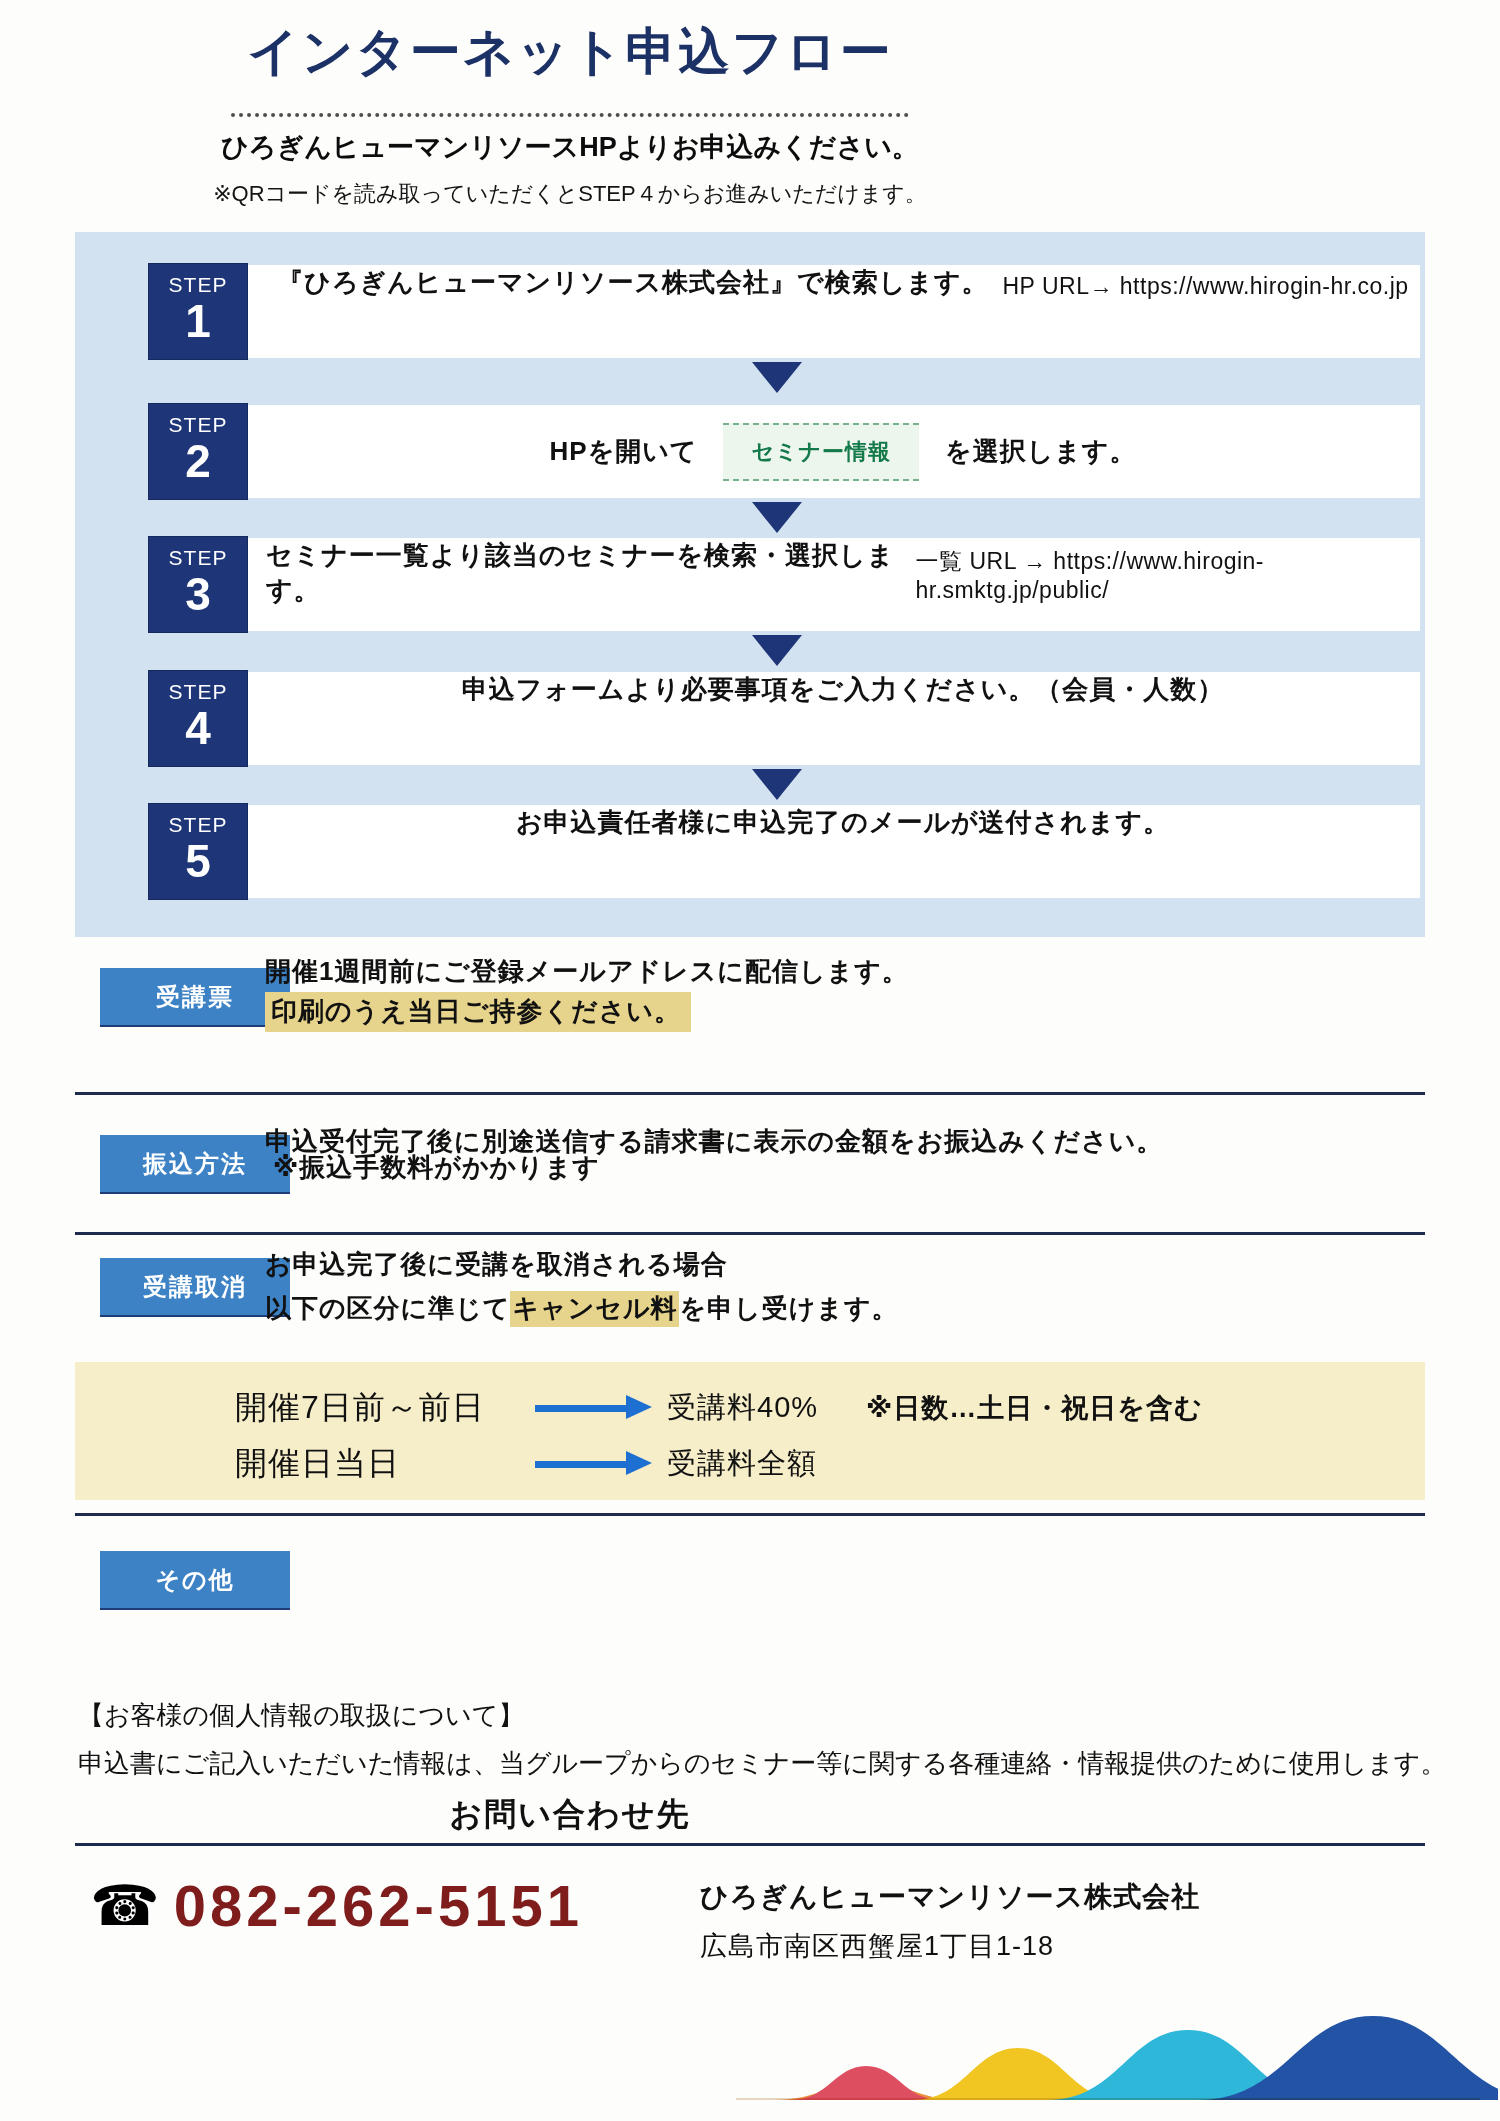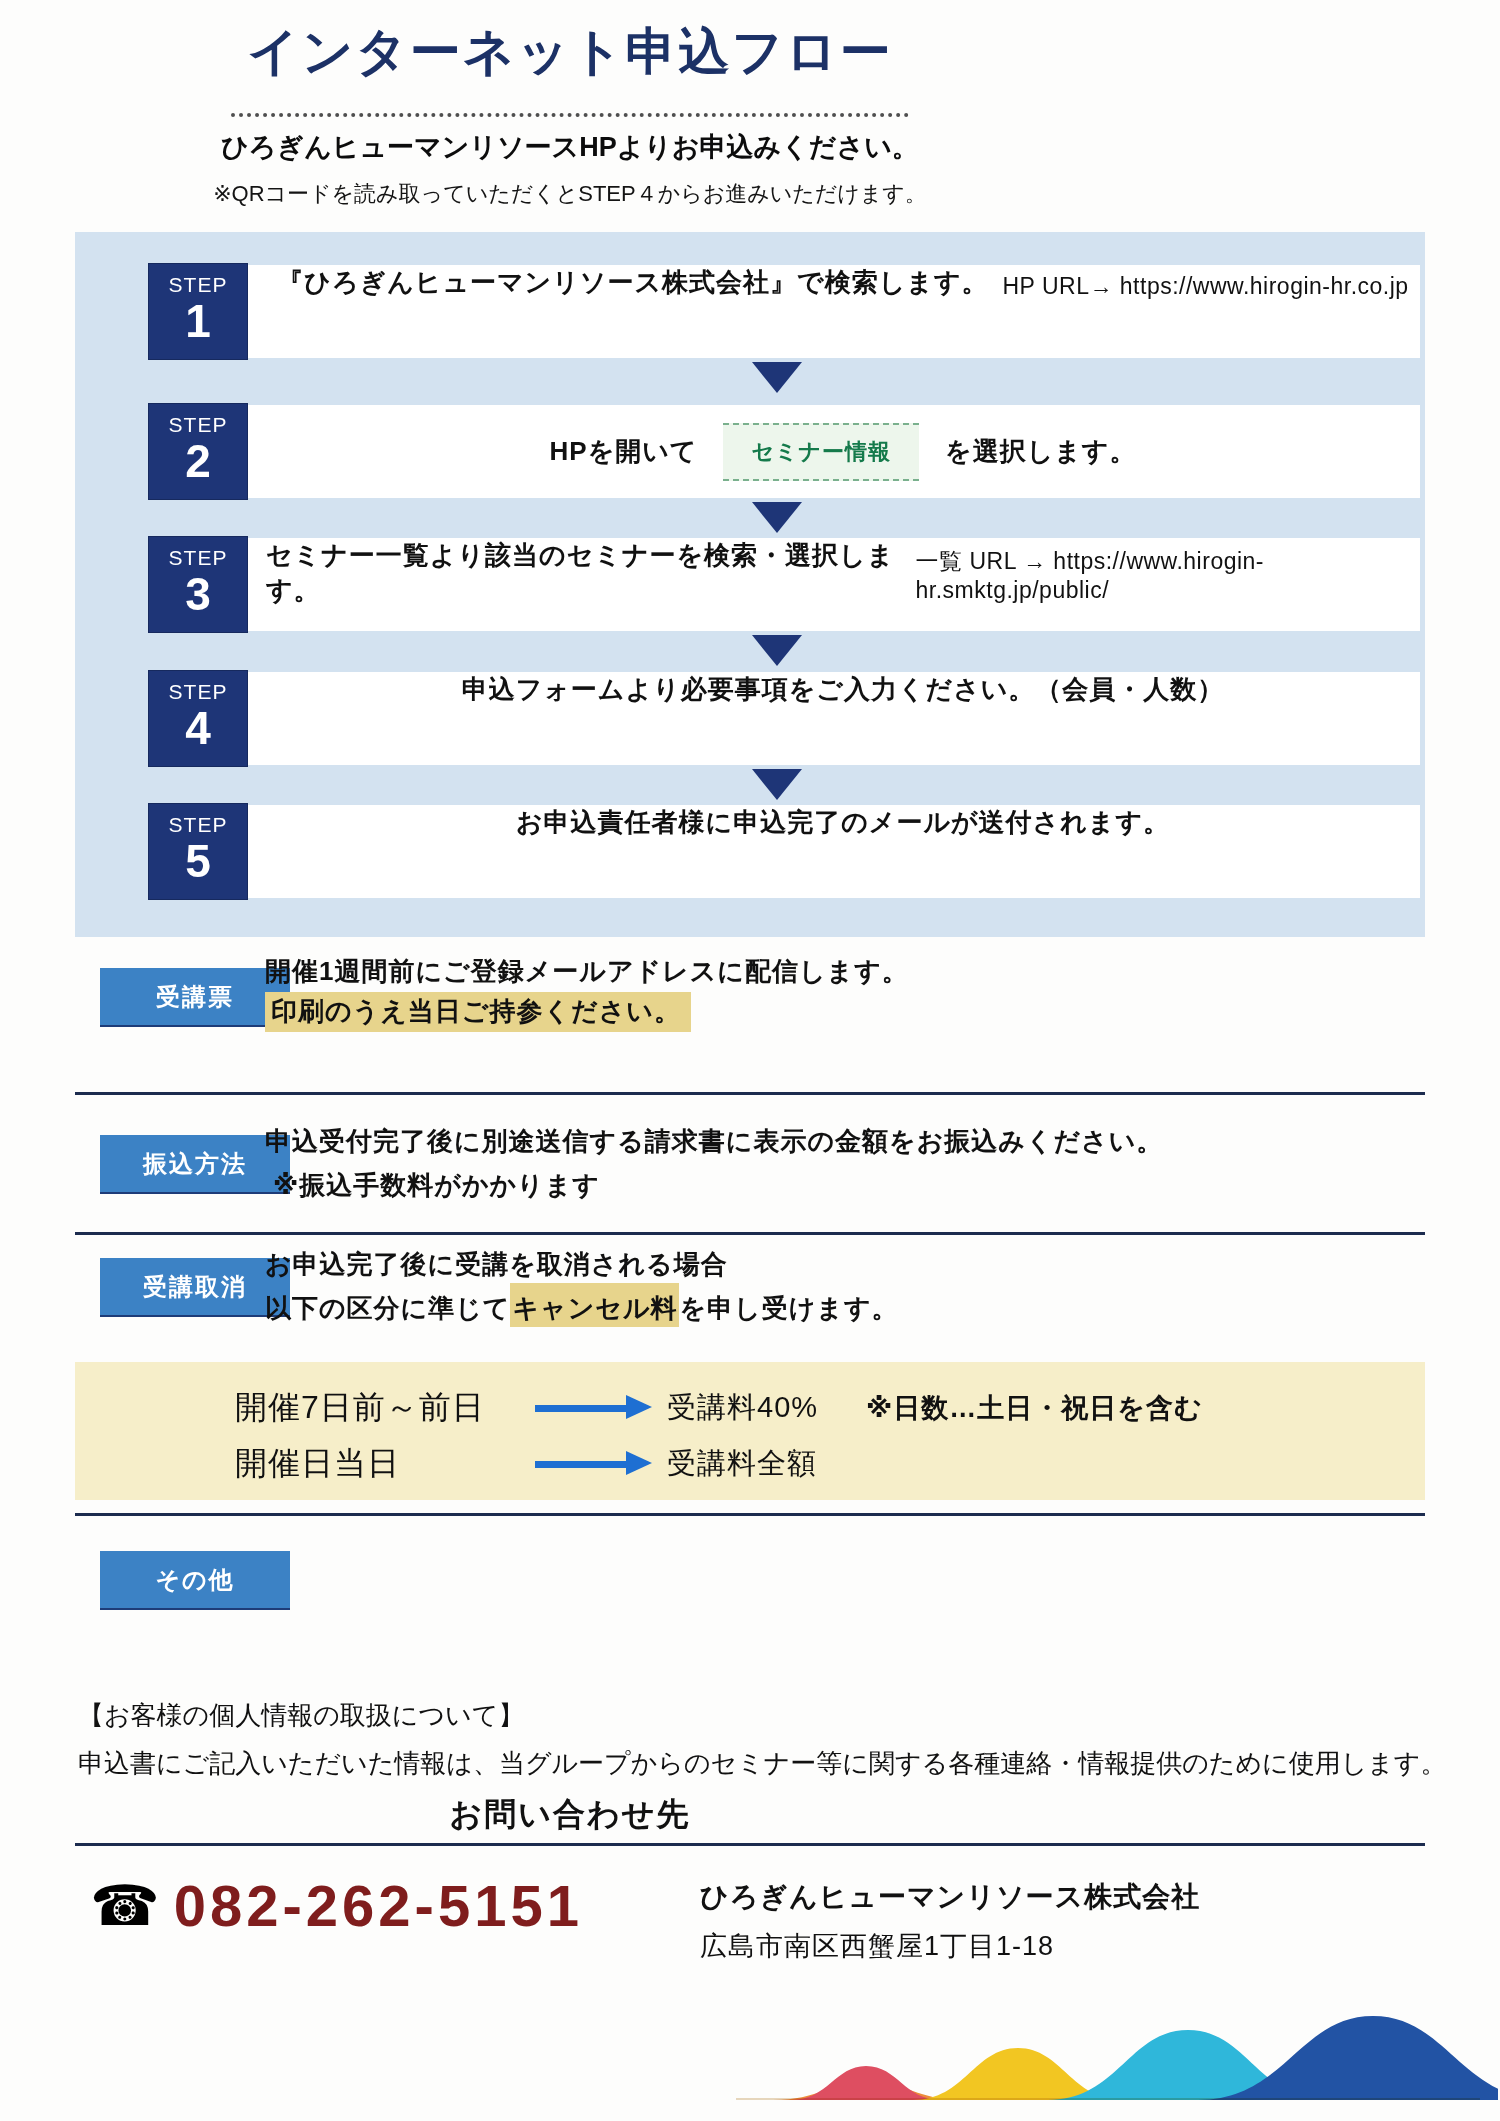--- a/index.html
+++ b/index.html
@@ -45,21 +45,21 @@
   }
   
   .info-label{
     position:absolute;left:100px;width:190px;height:57px;background:#3c82c5;color:#fff;
     font-size:24px;font-weight:600;display:flex;align-items:center;justify-content:center;
     letter-spacing:2px;box-shadow:0 2px 0 #1e3c78;
   }
   .info-text{position:absolute;left:265px;font-size:26px;font-weight:600;letter-spacing:1px;line-height:1.0;}
   .info-text .ln{display:block;}
   .hl{background:#e7d48c;padding:4px 10px 6px 6px;}
-  .hl-inline{background:#e7d48c;padding:10px 2px 4px 2px;}
+  .hl-inline{background:#e7d48c;padding:2px 2px 4px 2px;}
   .divider{position:absolute;left:75px;width:1350px;height:3px;background:#1c2b4e;}
   
   .fee-box{position:absolute;left:75px;top:1362px;width:1350px;height:138px;background:#f6eec9;}
   .fee-row{position:absolute;left:160px;height:44px;display:flex;align-items:center;}
   .fee-period{width:280px;font-size:32px;font-weight:400;letter-spacing:1px;}
   .blue-arrow{position:relative;width:92px;height:7px;background:#1e6fd2;margin:0 40px 0 20px;}
   .blue-arrow::after{
     content:'';position:absolute;right:-25px;top:-10px;
     border-left:26px solid #1e6fd2;border-top:12px solid transparent;border-bottom:12px solid transparent;
   }
@@ -154,21 +154,21 @@
   <div class="info-label" style="top:968px;">受講票</div>
   <div class="info-text" style="top:958px;">
     <span class="ln">開催1週間前にご登録メールアドレスに配信します。</span>
     <span class="ln" style="margin-top:14px;"><span class="hl">印刷のうえ当日ご持参ください。</span></span>
   </div>
   <div class="divider" style="top:1092px;"></div>
 
   <div class="info-label" style="top:1135px;">振込方法</div>
   <div class="info-text" style="top:1128px;">
     <span class="ln">申込受付完了後に別途送信する請求書に表示の金額をお振込みください。</span>
-    <span class="ln" style="margin-top:18px;padding-left:8px;">※振込手数料がかかります</span>
+    <span class="ln" style="padding-left:8px;">※振込手数料がかかります</span>
   </div>
   <div class="divider" style="top:1232px;"></div>
 
   <div class="info-label" style="top:1258px;">受講取消</div>
   <div class="info-text" style="top:1251px;">
     <span class="ln">お申込完了後に受講を取消される場合</span>
     <span class="ln" style="margin-top:18px;">
       <span>以下の区分に準じて</span><span class="hl-inline">キャンセル料</span><span>を申し受けます。</span>
     </span>
   </div>

